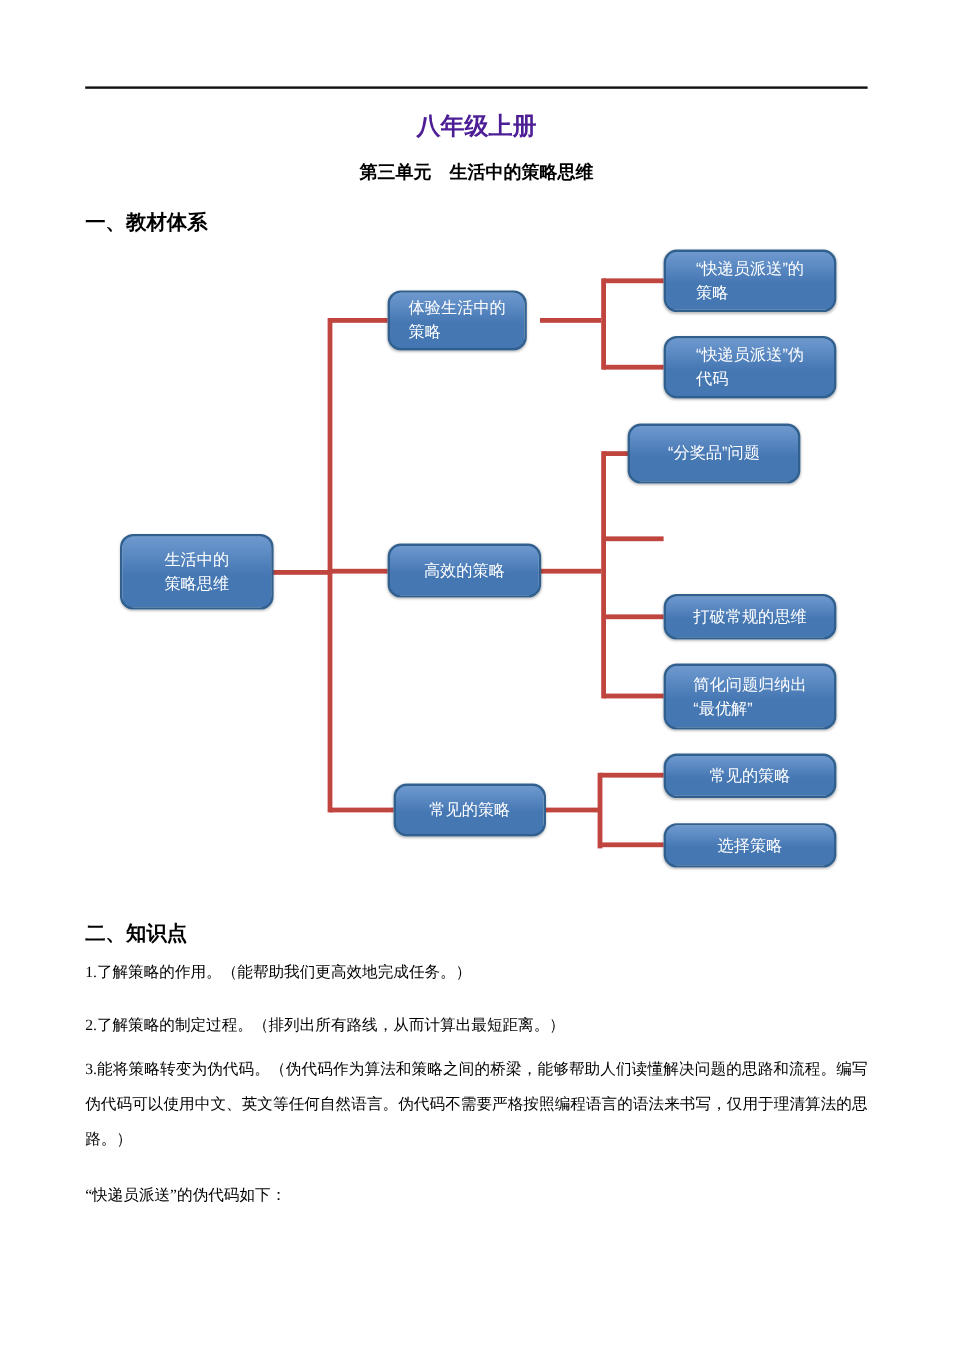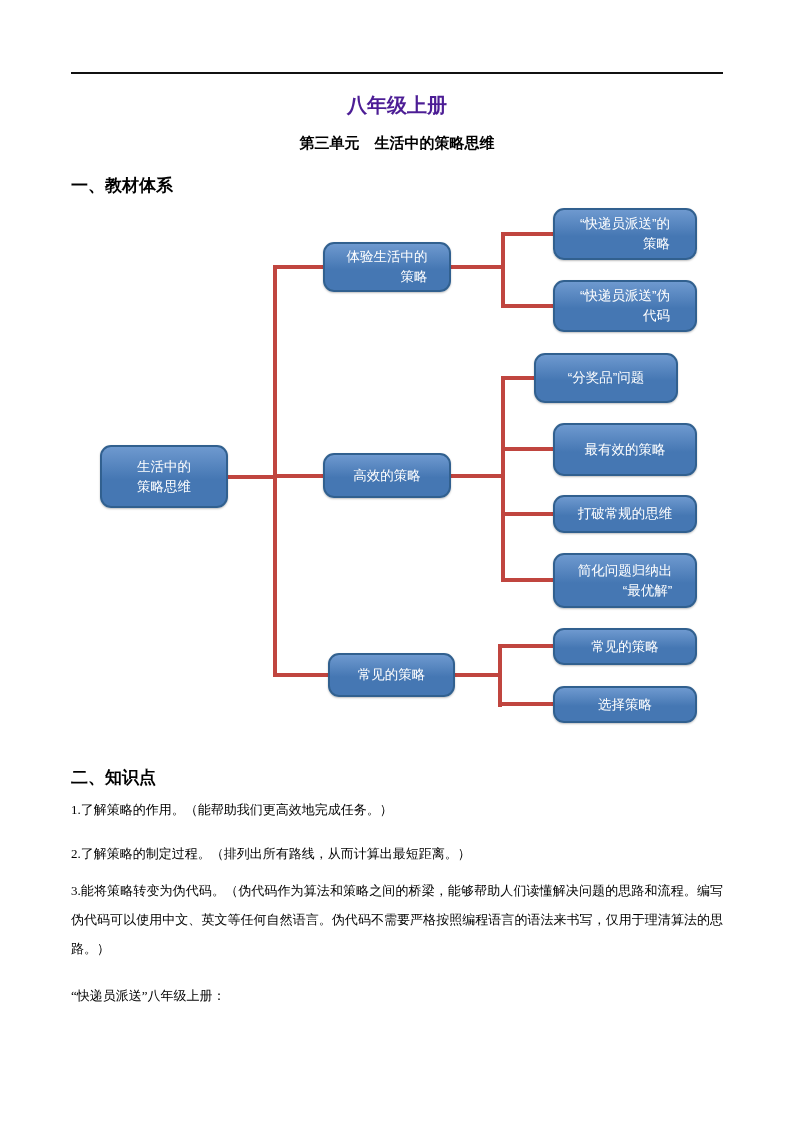--- a/index.html
+++ b/index.html
@@ -25,21 +25,21 @@
   }
   .sec1{top:174px;}
   .sec2{top:766px;}
   .diagram{position:absolute; left:0; top:0; width:794px; height:760px;}
   .conn{position:absolute; background:var(--connector);}
   .node{
     position:absolute; box-sizing:border-box;
     background:linear-gradient(180deg, var(--node-fill-top) 0%, var(--node-fill) 55%, var(--node-fill) 100%);
     border:2px solid var(--node-border); border-radius:11px;
     color:var(--node-text); font-size:13.5px; line-height:1.45;
-    display:flex; align-items:center; justify-content:center; text-align:right;
+    display:flex; align-items:center; justify-content:center; text-align:left;
     white-space:pre-line; box-shadow:0 1px 2px rgba(0,0,0,0.25);
   }
   .body-text{
     position:absolute; left:71px; width:652px; margin:0;
     font-family:"Liberation Serif", serif; font-size:13px; color:#000;
     line-height:29px; text-align:justify;
   }
   .p1{top:795px;}
   .p2{top:839px;}
   .p3{top:876px;}
@@ -74,40 +74,39 @@
     <div class="conn" style="left:503px;top:512px;width:50px;height:4px;"></div>
     <div class="conn" style="left:503px;top:578px;width:50px;height:4px;"></div>
     <div class="conn" style="left:455px;top:673px;width:45px;height:4px;"></div>
     <div class="conn" style="left:498px;top:644px;width:4px;height:63px;"></div>
     <div class="conn" style="left:500px;top:644px;width:53px;height:4px;"></div>
     <div class="conn" style="left:500px;top:702px;width:53px;height:4px;"></div>
 
     <div class="node" style="left:100px;top:445px;width:128px;height:63px;">生活中的
 策略思维</div>
 
-    <div class="node" style="left:323px;top:242px;width:128px;height:50px;">体验生活中的
+    <div class="node" style="left:323px;top:242px;width:116px;height:50px;">体验生活中的
 策略</div>
     <div class="node" style="left:323px;top:453px;width:128px;height:45px;">高效的策略</div>
     <div class="node" style="left:328px;top:653px;width:127px;height:44px;">常见的策略</div>
 
     <div class="node" style="left:553px;top:208px;width:144px;height:52px;">“快递员派送”的
 策略</div>
     <div class="node" style="left:553px;top:280px;width:144px;height:52px;">“快递员派送”伪
 代码</div>
 
-    <div class="node" style="left:534px;top:353px;width:144px;height:50px;">“分奖品”问题</div>
-    <div class="node" style="left:553px;top:423px;width:144px;height:53px;">最有效的策略</div>
+    <div class="node" style="left:523px;top:353px;width:144px;height:50px;">“分奖品”问题</div>
     <div class="node" style="left:553px;top:495px;width:144px;height:38px;">打破常规的思维</div>
     <div class="node" style="left:553px;top:553px;width:144px;height:55px;">简化问题归纳出
 “最优解”</div>
 
     <div class="node" style="left:553px;top:628px;width:144px;height:37px;">常见的策略</div>
     <div class="node" style="left:553px;top:686px;width:144px;height:37px;">选择策略</div>
   </div>
 
   <h3 class="h-section sec2">二、知识点</h3>
 
   <p class="body-text p1">1.了解策略的作用。（能帮助我们更高效地完成任务。）</p>
   <p class="body-text p2">2.了解策略的制定过程。（排列出所有路线，从而计算出最短距离。）</p>
   <p class="body-text p3">3.能将策略转变为伪代码。（伪代码作为算法和策略之间的桥梁，能够帮助人们读懂解决问题的思路和流程。编写伪代码可以使用中文、英文等任何自然语言。伪代码不需要严格按照编程语言的语法来书写，仅用于理清算法的思路。）</p>
-  <p class="body-text pfoot">“快递员派送”八年级上册：</p>
+  <p class="body-text pfoot">“快递员派送”的伪代码如下：</p>
 
 </div>
 
 </body></html>

